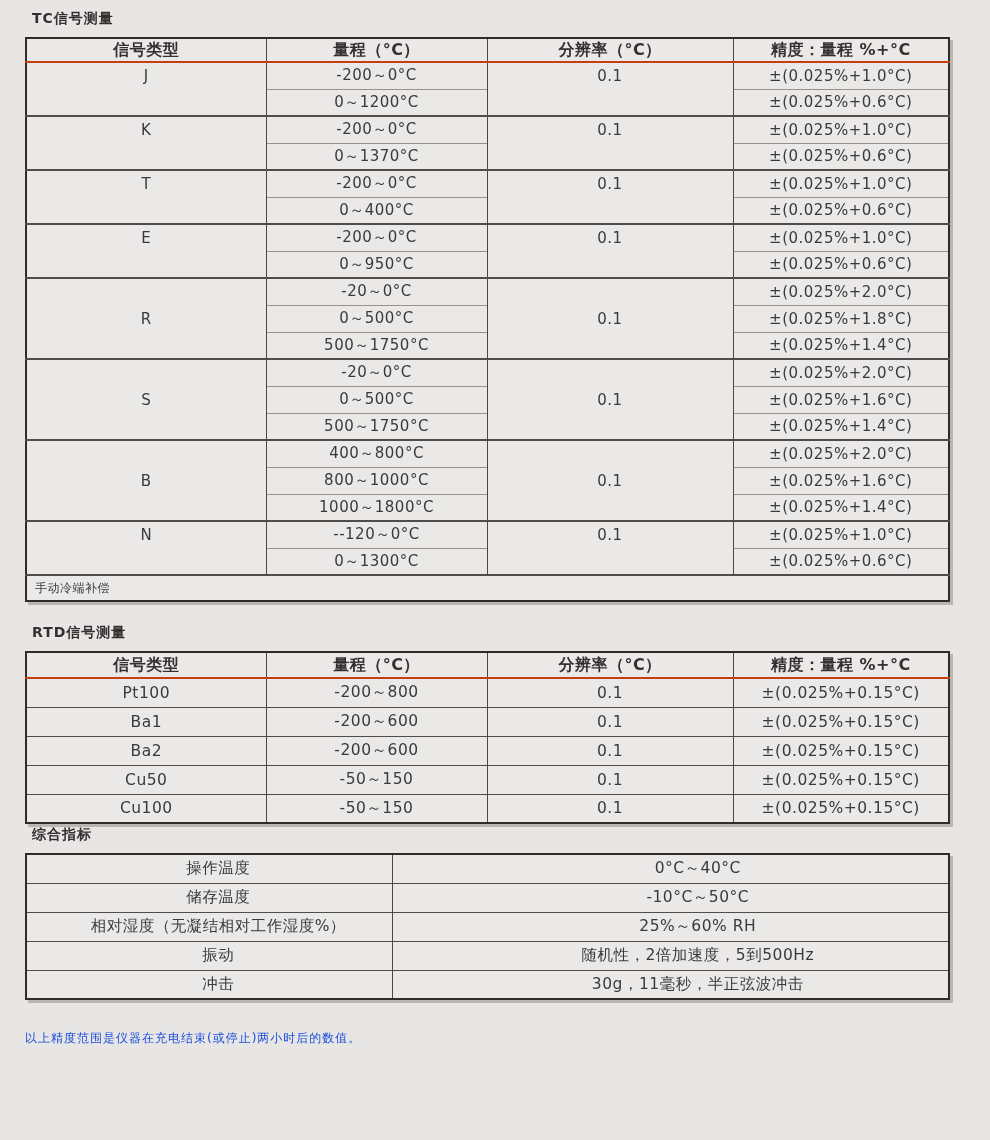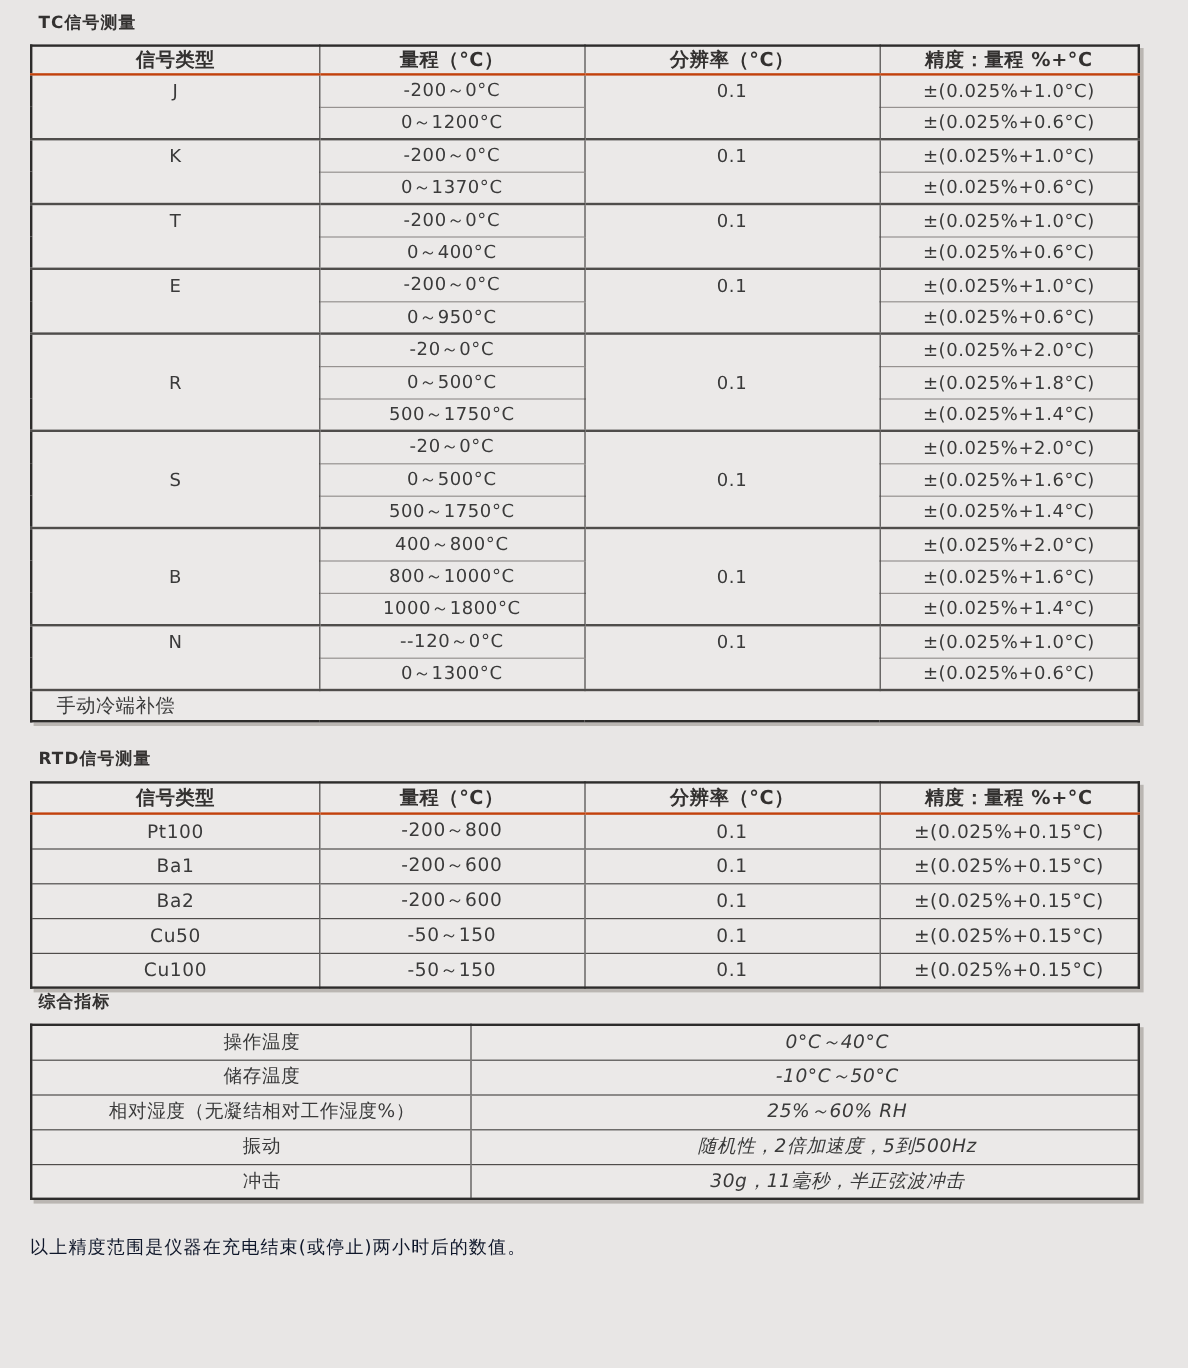--- a/index.html
+++ b/index.html
@@ -47,41 +47,41 @@
     color: #333130;
   }
   .tc-table td { height: 27px; font-size: 15px; }
   .tc-table tr.group-start td { border-top: 2px solid #4f4d4b; }
   .tc-table tr.sub-row td { border-top: 1px solid #969290; }
   .tc-table td.va-top { vertical-align: top; padding-top: 4px; }
   .tc-table td.va-middle { vertical-align: middle; }
   .tc-table tfoot td {
     border-top: 2px solid #4f4d4b;
     text-align: left;
-    padding-left: 20px;
+    padding-left: 8px;
     height: 26px;
-    font-size: 16px;
+    font-size: 12px;
   }
 
   .rtd-table th { height: 26px; }
   .rtd-table td { height: 29px; font-size: 15.5px; border-top: 1px solid #4f4d4b; }
 
   .general-table td {
     height: 29px;
     font-size: 15.5px;
     border-top: 1px solid #4f4d4b;
     text-align: center;
   }
   .general-table td.label-cell { padding-left: 22px; }
-  .general-table td.value-cell { padding-left: 59px; font-style: italic; }
+  .general-table td.value-cell { padding-left: 59px; }
 
   .footnote {
     margin: 30px 0 0 0;
-    font-size: 15px;
-    color: #0f172a;
+    font-size: 12px;
+    color: #1d4ed8;
     letter-spacing: 1px;
   }
 </style>
 </head>
 <body>
 
 <div class="page">
 
   <div class="section">
     <div class="section-title">TC信号测量</div>

